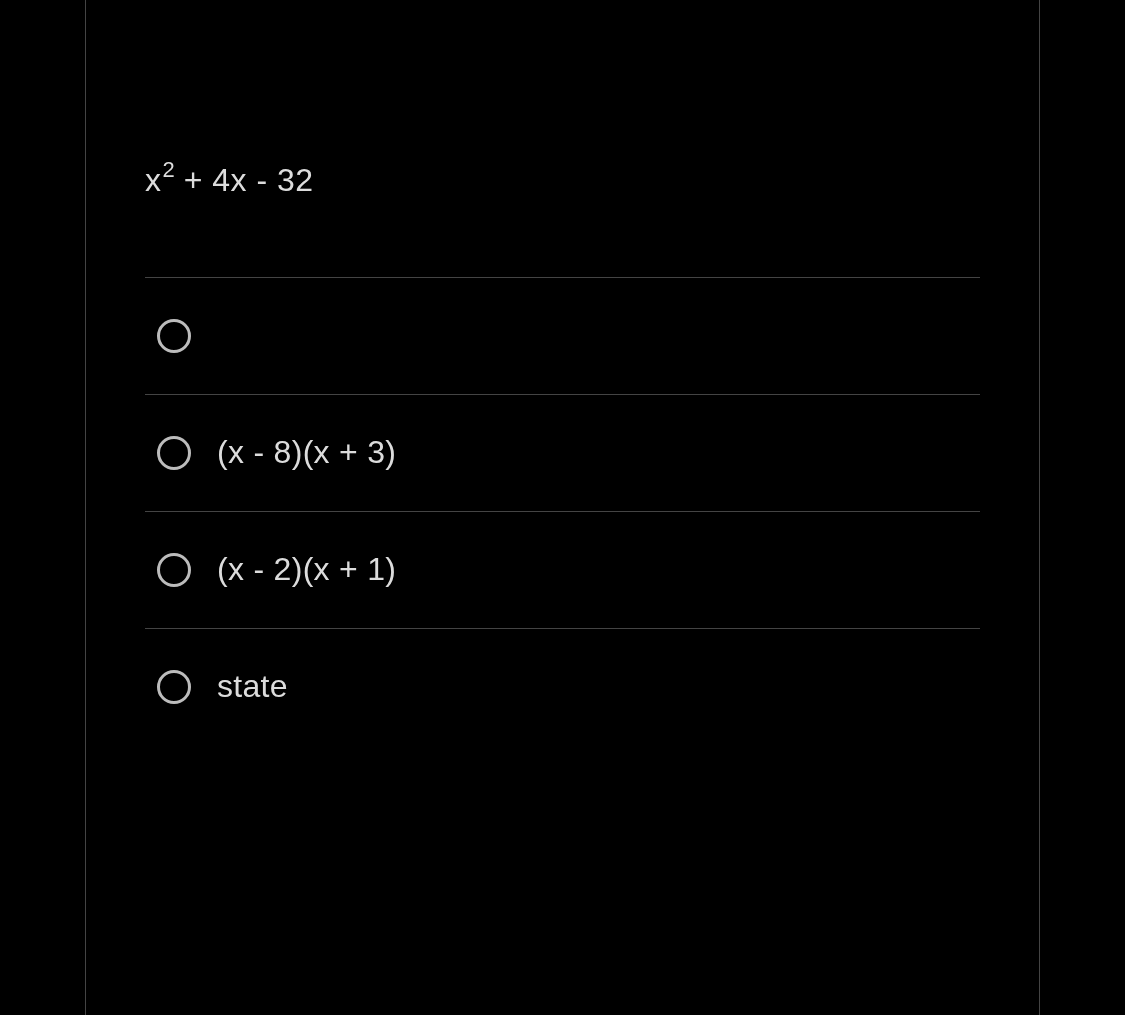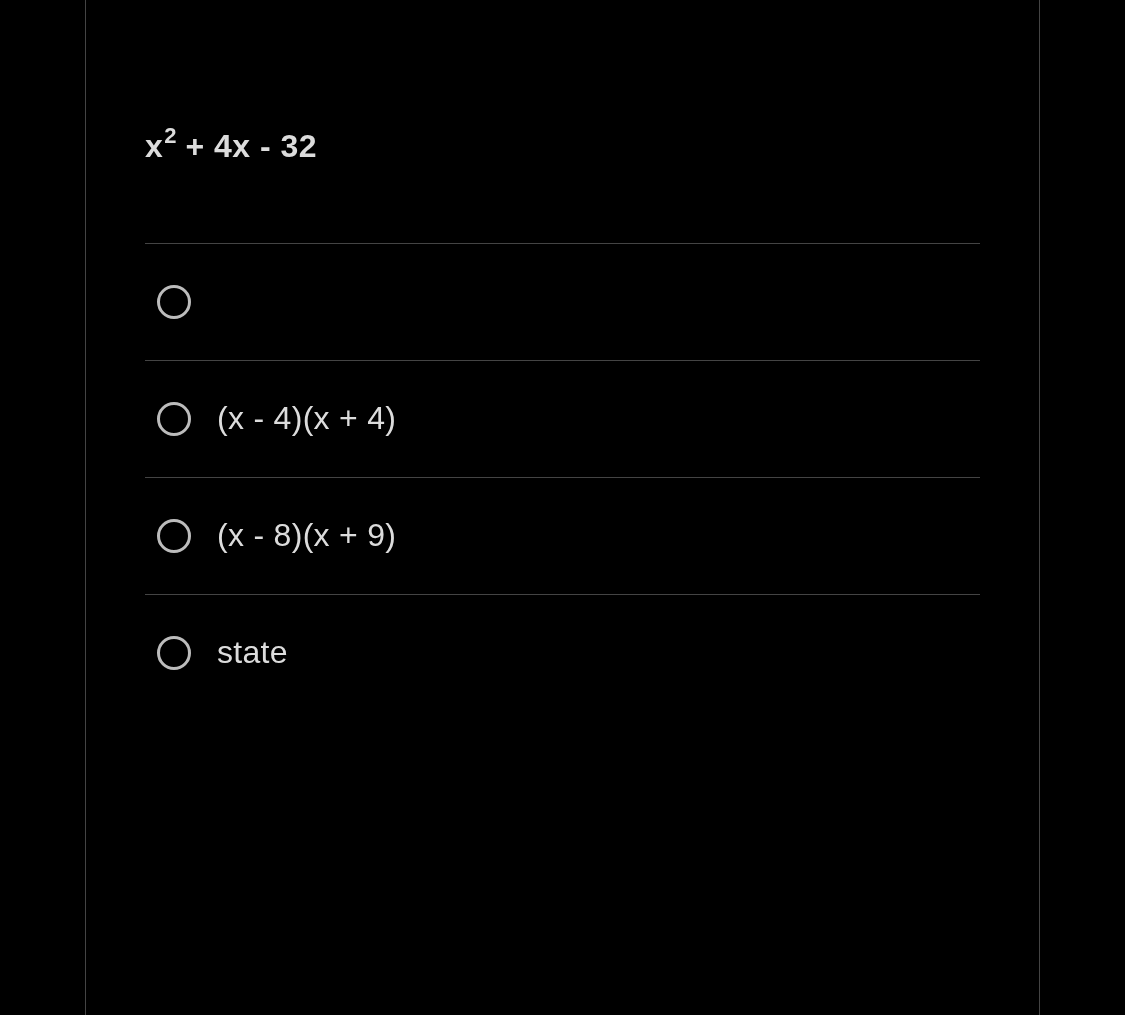--- a/index.html
+++ b/index.html
@@ -29,23 +29,23 @@
     width: 835px;
   }
   .question-text {
     font-size: 37px;
     font-weight: 300;
     line-height: 1.92;
     color: #dcdcdc;
     letter-spacing: 0.2px;
   }
   .expression {
-    margin-top: 45px;
+    margin-top: 79px;
     font-size: 32px;
-    font-weight: 700;
+    font-weight: 400;
     color: #dcdcdc;
     letter-spacing: 0.5px;
   }
   .expression sup {
     font-size: 22px;
     vertical-align: super;
     position: relative;
     top: -2px;
     left: 1px;
   }
@@ -89,26 +89,26 @@
   </div>
 
   <div class="options">
 
     <div class="option">
       <div class="radio-ring"></div>
     </div>
 
     <div class="option">
       <div class="radio-ring"></div>
-      <div class="option-label">(x - 4)(x + 4)</div>
+      <div class="option-label">(x - 8)(x + 3)</div>
     </div>
 
     <div class="option">
       <div class="radio-ring"></div>
-      <div class="option-label">(x - 8)(x + 9)</div>
+      <div class="option-label">(x - 2)(x + 1)</div>
     </div>
 
     <div class="option">
       <div class="radio-ring"></div>
       <div class="option-label">state</div>
     </div>
 
   </div>
 
 </div>

